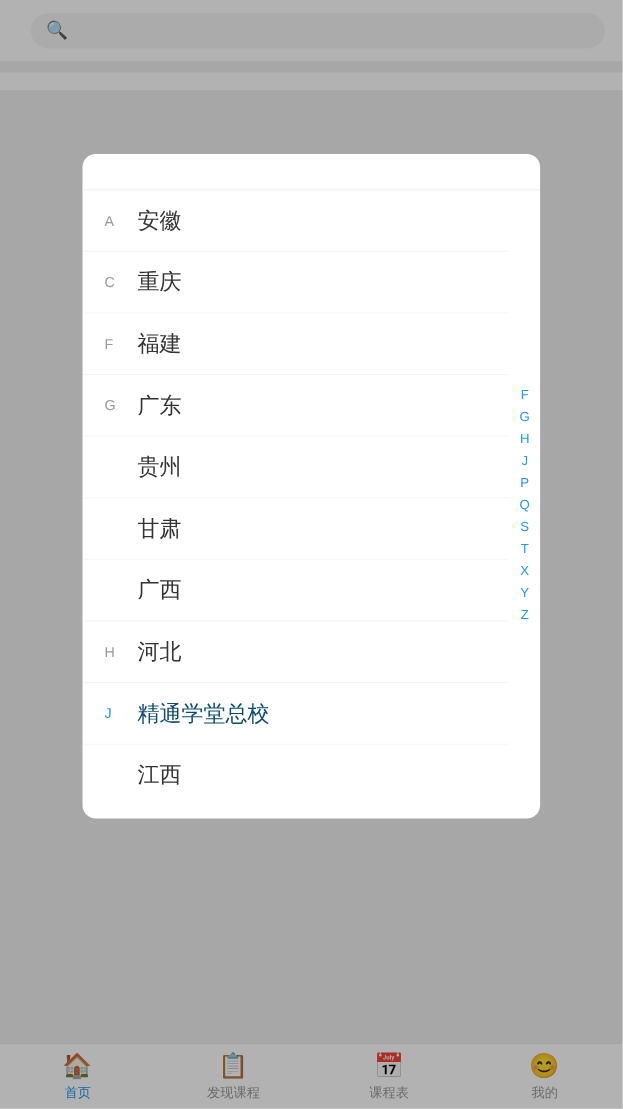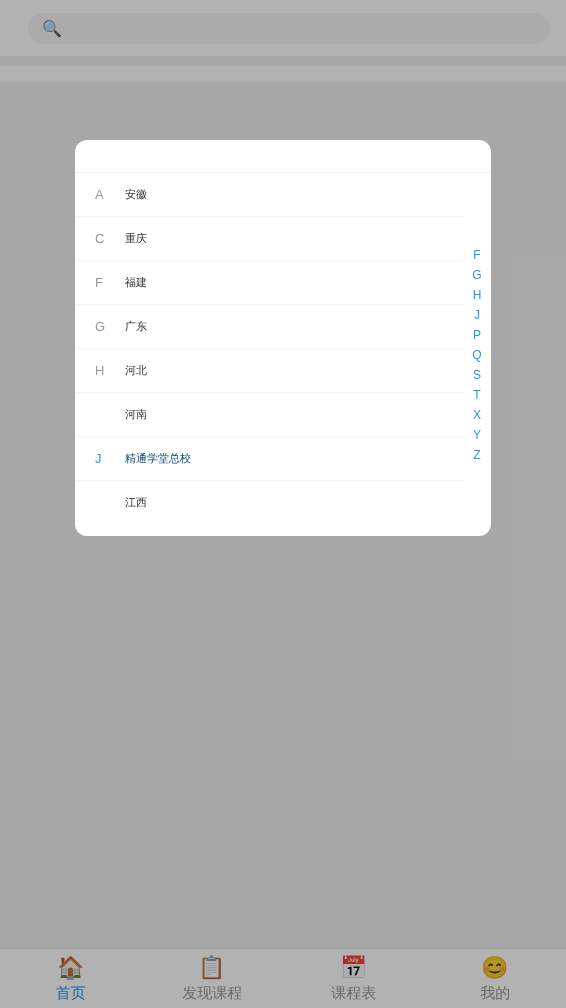--- a/index.html
+++ b/index.html
@@ -114,21 +114,21 @@
       font-size: 13px;
       color: #999;
       width: 22px;
       flex-shrink: 0;
       font-weight: 500;
     }
     .section-letter.blue {
       color: #2196F3;
     }
     .item-name {
-      font-size: 11px;
+      font-size: 20px;
       color: #333;
       margin-left: 8px;
     }
     .item-name.blue {
       color: #0c4a6e;
     }
 
     
     .alpha-sidebar {
       width: 28px;
@@ -166,21 +166,21 @@
       flex: 1;
     }
     .nav-icon {
       font-size: 22px;
       color: #999;
     }
     .nav-icon.active {
       color: #2196F3;
     }
     .nav-label {
-      font-size: 15px;
+      font-size: 12px;
       color: #999;
     }
     .nav-label.active {
       color: #2196F3;
     }
   </style>
 </head>
 <body>
 
 <div class="header">
@@ -213,26 +213,34 @@
         </div>
         <div class="list-item">
           <span class="section-letter">F</span>
           <span class="item-name">福建</span>
         </div>
         <div class="list-item">
           <span class="section-letter">G</span>
           <span class="item-name">广东</span>
         </div>
         <div class="list-item">
+          <span class="section-letter"></span>
+          <span class="item-name">贵州</span>
+        </div>
+        <div class="list-item">
+          <span class="section-letter"></span>
+          <span class="item-name">甘肃</span>
+        </div>
+        <div class="list-item">
+          <span class="section-letter"></span>
+          <span class="item-name">广西</span>
+        </div>
+        <div class="list-item">
           <span class="section-letter">H</span>
           <span class="item-name">河北</span>
-        </div>
-        <div class="list-item">
-          <span class="section-letter"></span>
-          <span class="item-name">河南</span>
         </div>
         <div class="list-item">
           <span class="section-letter blue">J</span>
           <span class="item-name blue">精通学堂总校</span>
         </div>
         <div class="list-item">
           <span class="section-letter"></span>
           <span class="item-name">江西</span>
         </div>
       </div>

